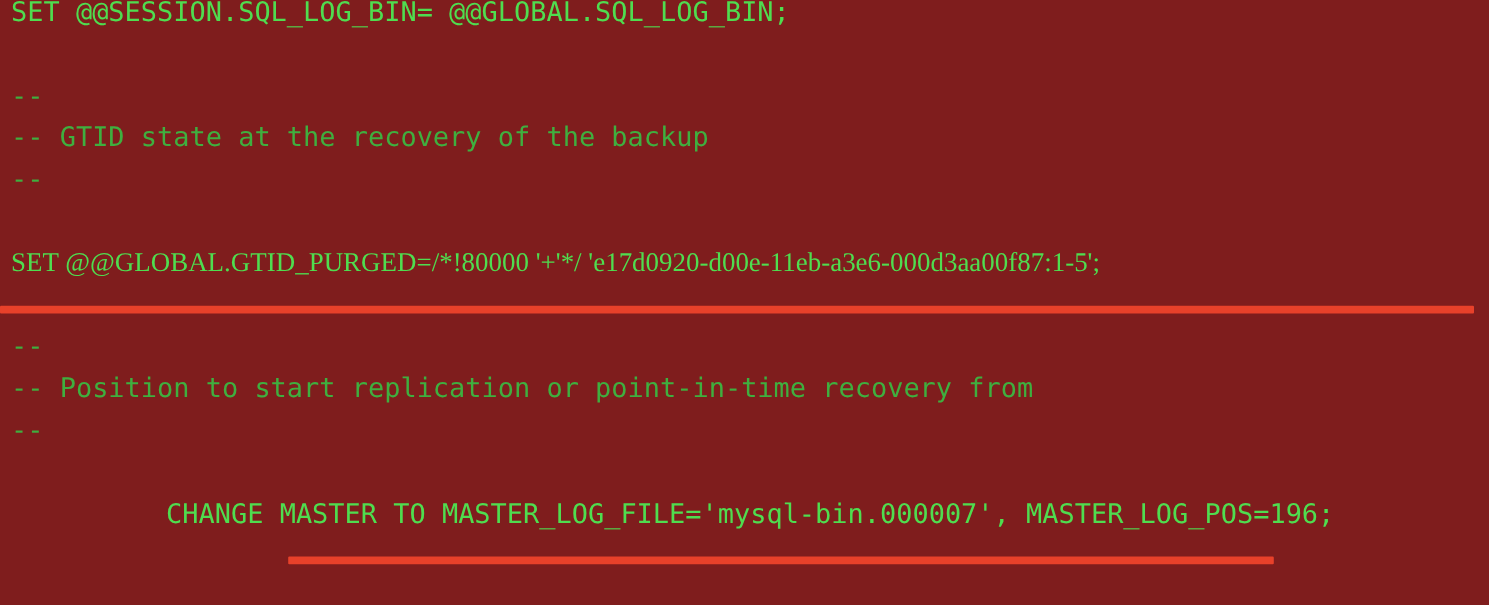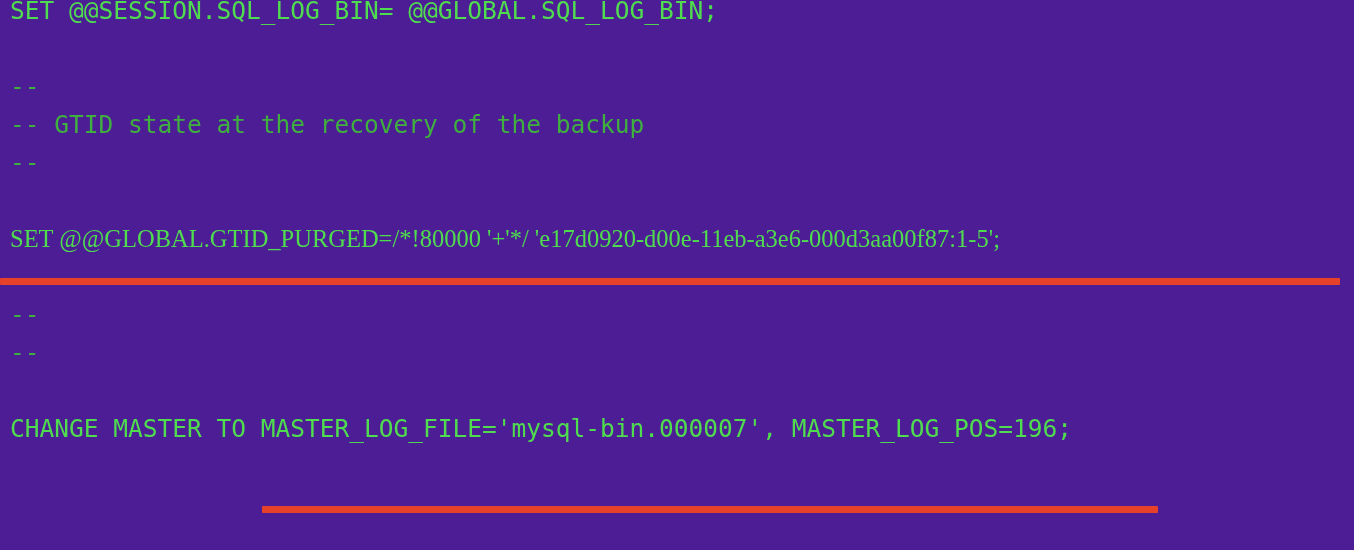--- a/index.html
+++ b/index.html
@@ -52,35 +52,36 @@
   .underline {
     position: absolute;
     height: 7px;
     background: #e8412a;
     border-radius: 1px;
   }
 </style>
 </head>
 <body>
 
-<div id="terminal" style="background: #4c1d95;">
+<div id="terminal" style="background: #7f1d1d;">
 
   <div id="lines">
 
     <div class="line code" style="color: rgb(79, 221, 79);">SET @@SESSION.SQL_LOG_BIN= @@GLOBAL.SQL_LOG_BIN;</div>
     <div class="line blank"></div>
     <div class="line comment" style="color: rgb(63, 175, 63);">--</div>
     <div class="line comment" style="color: rgb(63, 175, 63);">-- GTID state at the recovery of the backup</div>
     <div class="line comment" style="color: rgb(63, 175, 63);">--</div>
     <div class="line blank"></div>
     <div class="line code" style="color: rgb(79, 221, 79); font-family: Liberation Serif, serif;">SET @@GLOBAL.GTID_PURGED=/*!80000 '+'*/ 'e17d0920-d00e-11eb-a3e6-000d3aa00f87:1-5';</div>
     <div class="line blank"></div>
     <div class="line comment" style="color: rgb(63, 175, 63);">--</div>
+    <div class="line comment" style="color: rgb(63, 175, 63);">-- Position to start replication or point-in-time recovery from</div>
     <div class="line comment" style="color: rgb(63, 175, 63);">--</div>
     <div class="line blank"></div>
-    <div class="line code" style="color: rgb(79, 221, 79);">CHANGE MASTER TO MASTER_LOG_FILE='mysql-bin.000007', MASTER_LOG_POS=196;</div>
+    <div class="line code" style="color: rgb(79, 221, 79); text-align: center;">CHANGE MASTER TO MASTER_LOG_FILE='mysql-bin.000007', MASTER_LOG_POS=196;</div>
 
   </div>
 
   <div class="underline" id="hl-0" style="left: 0px; top: 278px; width: 1340px; background: rgb(232, 65, 42);"></div>
   <div class="underline" id="hl-1" style="left: 262px; top: 506px; width: 896px; background: rgb(232, 65, 42);"></div>
 
 </div>
 
 </body></html>

